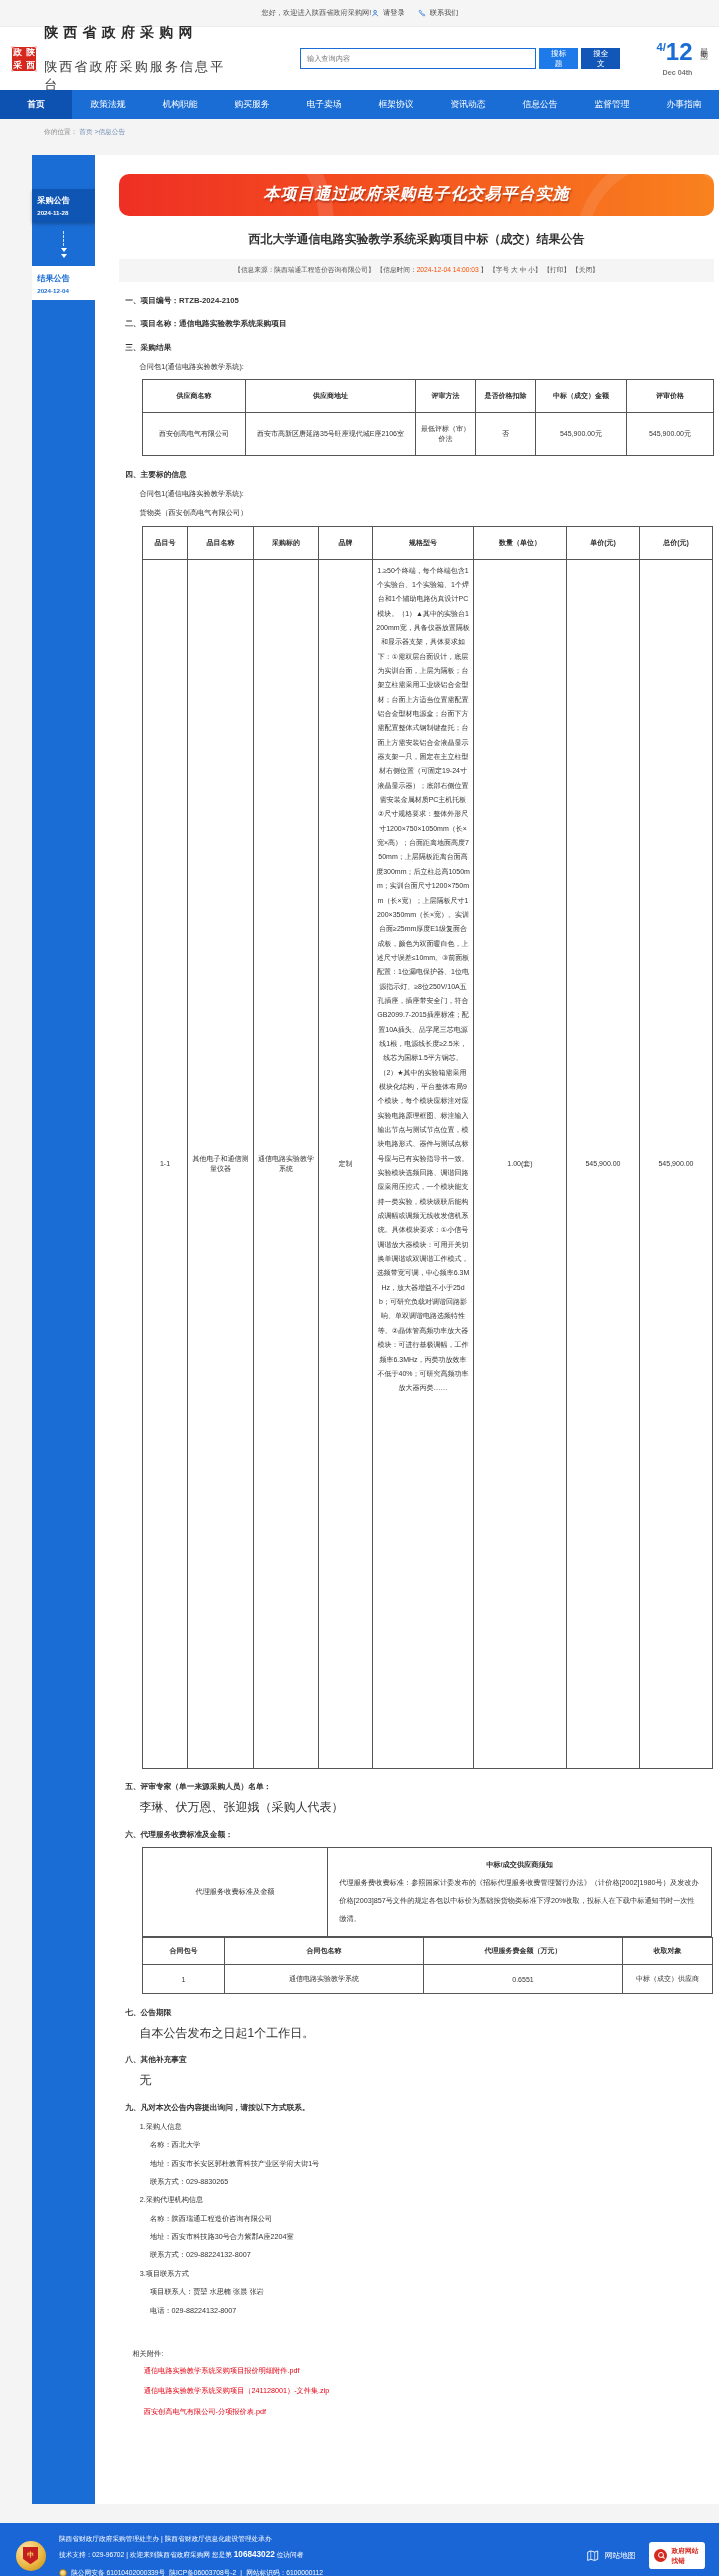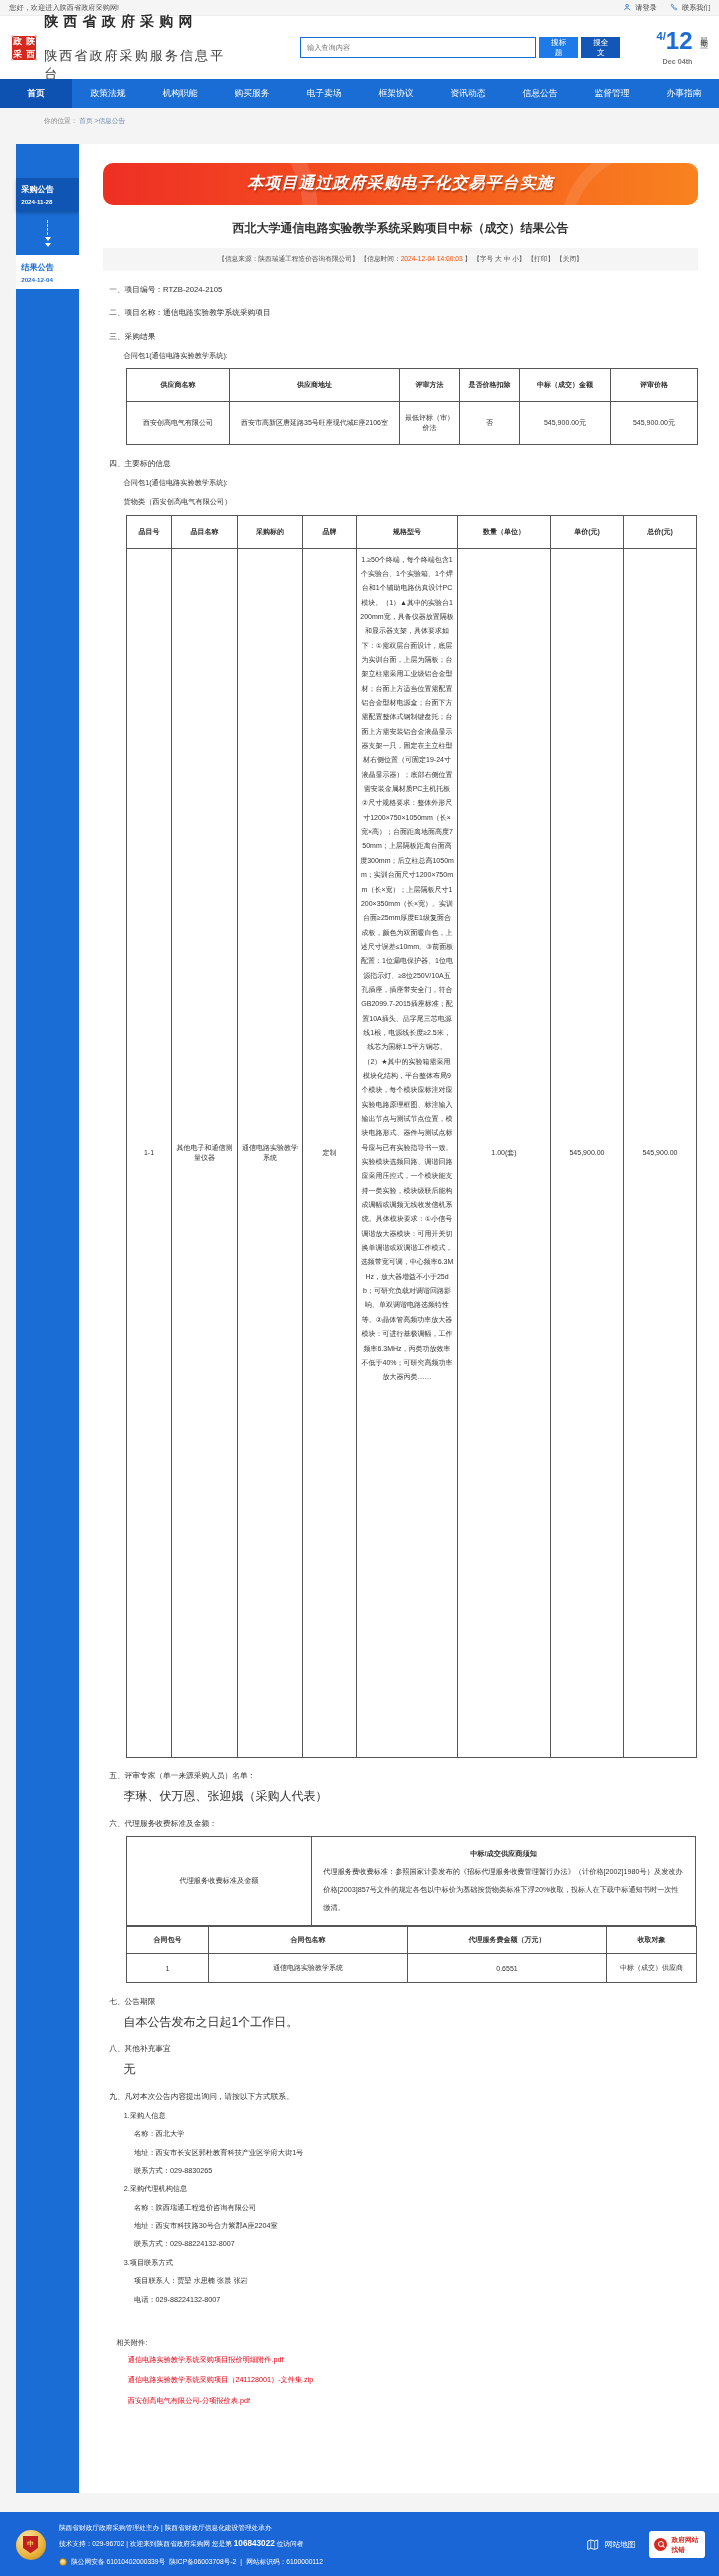--- a/index.html
+++ b/index.html
@@ -1,21 +1,21 @@
 <!DOCTYPE html>
 <html style="font-size:8.2px"><head>
 <meta charset="utf-8">
 <style>
   * { margin:0; padding:0; box-sizing:border-box; }
   html,body { background:#e9e9e9; }
   body { width:720px; font-family:"Liberation Sans","DejaVu Sans",sans-serif; color:#333; }
   .page { width:720px; background:#f4f4f4; }
 
   
-  .topbar { height:16px; background:#f5f5f5; border-bottom:0.5px solid #ececec; display:flex; align-items:center; justify-content:space-between; padding:0 9.3px; font-size:7.2px; color:#555; }
+  .topbar { height:27px; background:#f5f5f5; border-bottom:0.5px solid #ececec; display:flex; align-items:center; justify-content:center; padding:0 9.3px; font-size:7.2px; color:#555; }
   .topbar-right { display:flex; align-items:center; gap:13.4px; }
   .toplink { display:flex; align-items:center; gap:3.6px; color:#444; cursor:pointer; }
   .toplink svg { display:block; }
 
   
   .header { height:63px; background:#fff; display:flex; align-items:center; padding:0 11.3px; }
   .seal { width:26px; height:26px; background:#d7281e; border-radius:3.1px; display:grid; grid-template-columns:1fr 1fr; color:#fff; font-weight:bold; font-size:8.8px; line-height:13px; text-align:center; box-shadow:inset 0 0 0 1px #fff, inset 0 0 0 2.1px #d7281e; }
   .brand { margin-left:7.2px; }
   .brand-title { font-size:14px; font-weight:bold; color:#2b2b2b; letter-spacing:5.2px; }
   .brand-sub { font-size:13px; color:#3a3a3a; letter-spacing:2.1px; margin-top:16px;font-family:Liberation Mono, monospace; }
@@ -34,21 +34,21 @@
   
   .nav { height:29px; background:#1a6dd5; display:flex; align-items:stretch; }
   .nav-item { flex:1; display:flex; align-items:center; justify-content:center; color:#fff; font-size:8.8px; cursor:pointer; white-space:nowrap; }
   .nav-item.active { background:#0d52b0; font-weight:bold; }
 
   
   .crumb { padding:9.3px 0 0 44px; font-size:6.7px; color:#888; height:36px; }
   .crumb a { color:#6f8bb3; text-decoration:none; cursor:pointer; }
 
   
-  .layout { display:flex; padding-left:16px; background:#f4f4f4; }
+  .layout { display:flex; padding-left:32px; background:#f4f4f4; }
   .rail { width:63px; background:#1a6dd5; flex-shrink:0; padding-top:34px; }
   .rail-item { margin:0; padding:6.2px 5.2px; color:#fff; }
   .rail-item.dark { background:#0f55b4; box-shadow:0 1.5px 3.1px rgba(0,0,0,.25); }
   .rail-item.light { background:#fff; color:#1a6dd5; }
   .rail-item .t { font-size:8.2px; font-weight:bold; }
   .rail-item .dt { font-size:6.2px; margin-top:3.1px; font-weight:bold; }
   .rail-arrow { height:44px; display:flex; flex-direction:column; align-items:center; justify-content:center; }
   .dashline { width:0; height:15.5px; border-left:1px dashed #cfe0f7; }
   .tri { width:0; height:0; border-left:3.6px solid transparent; border-right:3.6px solid transparent; border-top:4.6px solid #fff; margin-top:2.1px; }
 
@@ -58,21 +58,21 @@
   .banner { height:42px; border-radius:10px; background:linear-gradient(90deg,#ee2f24 0%,#f4511f 45%,#f9821e 100%); position:relative; overflow:hidden; display:flex; align-items:center; justify-content:center; }
   .banner:before { content:""; position:absolute; left:-31px; top:-72px; width:216px; height:216px; border-radius:50%; border:15.5px solid rgba(255,255,255,.12); }
   .banner:after { content:""; position:absolute; right:-41px; top:-20.6px; width:155px; height:155px; border-radius:50%; border:12.4px solid rgba(255,255,255,.10); }
   .banner-text { color:#fff; font-size:16px; font-weight:bold; font-style:italic; letter-spacing:1px; text-shadow:1px 1.5px 1.5px rgba(120,20,0,.45); z-index:1; }
 
   .art-title { text-align:center; font-size:12px; font-weight:bold; color:#333; margin:15.5px 0 11.3px 0; }
   .meta { background:#f5f5f5; text-align:center; font-size:6.7px; color:#555; padding:6.7px 0; margin-bottom:14.4px; }
   .meta .red { color:#ff4e00; }
   .meta span.link { cursor:pointer; }
 
-  .sec-h { font-size:7.7px; font-weight:normal; color:#333; margin:13.4px 0 5.2px 6.2px; }
+  .sec-h { font-size:7.7px; font-weight:bold; color:#333; margin:13.4px 0 5.2px 6.2px; }
   .sub-line { font-size:7.2px; color:#333; margin:9.3px 0 5.2px 20.6px; }
   .plain-line { font-size:12px; color:#333; margin:7.2px 0 5.2px 20.6px; }
 
   table.grid { border-collapse:collapse; margin:7.2px 0 13.4px 23px; width:570px; table-layout:fixed; }
   table.grid th, table.grid td { border:0.5px solid #555; font-size:7px; color:#333; text-align:center; padding:4.1px 3.1px; vertical-align:middle; word-break:break-all; }
   table.grid th { font-weight:bold; height:33px; }
   .t1 td { height:43px; }
   .spec-cell { text-align:left; line-height:2.05; font-size:7.2px; padding:7.2px 4.1px; }
   .spec-inner { min-height:1200px; }
 

